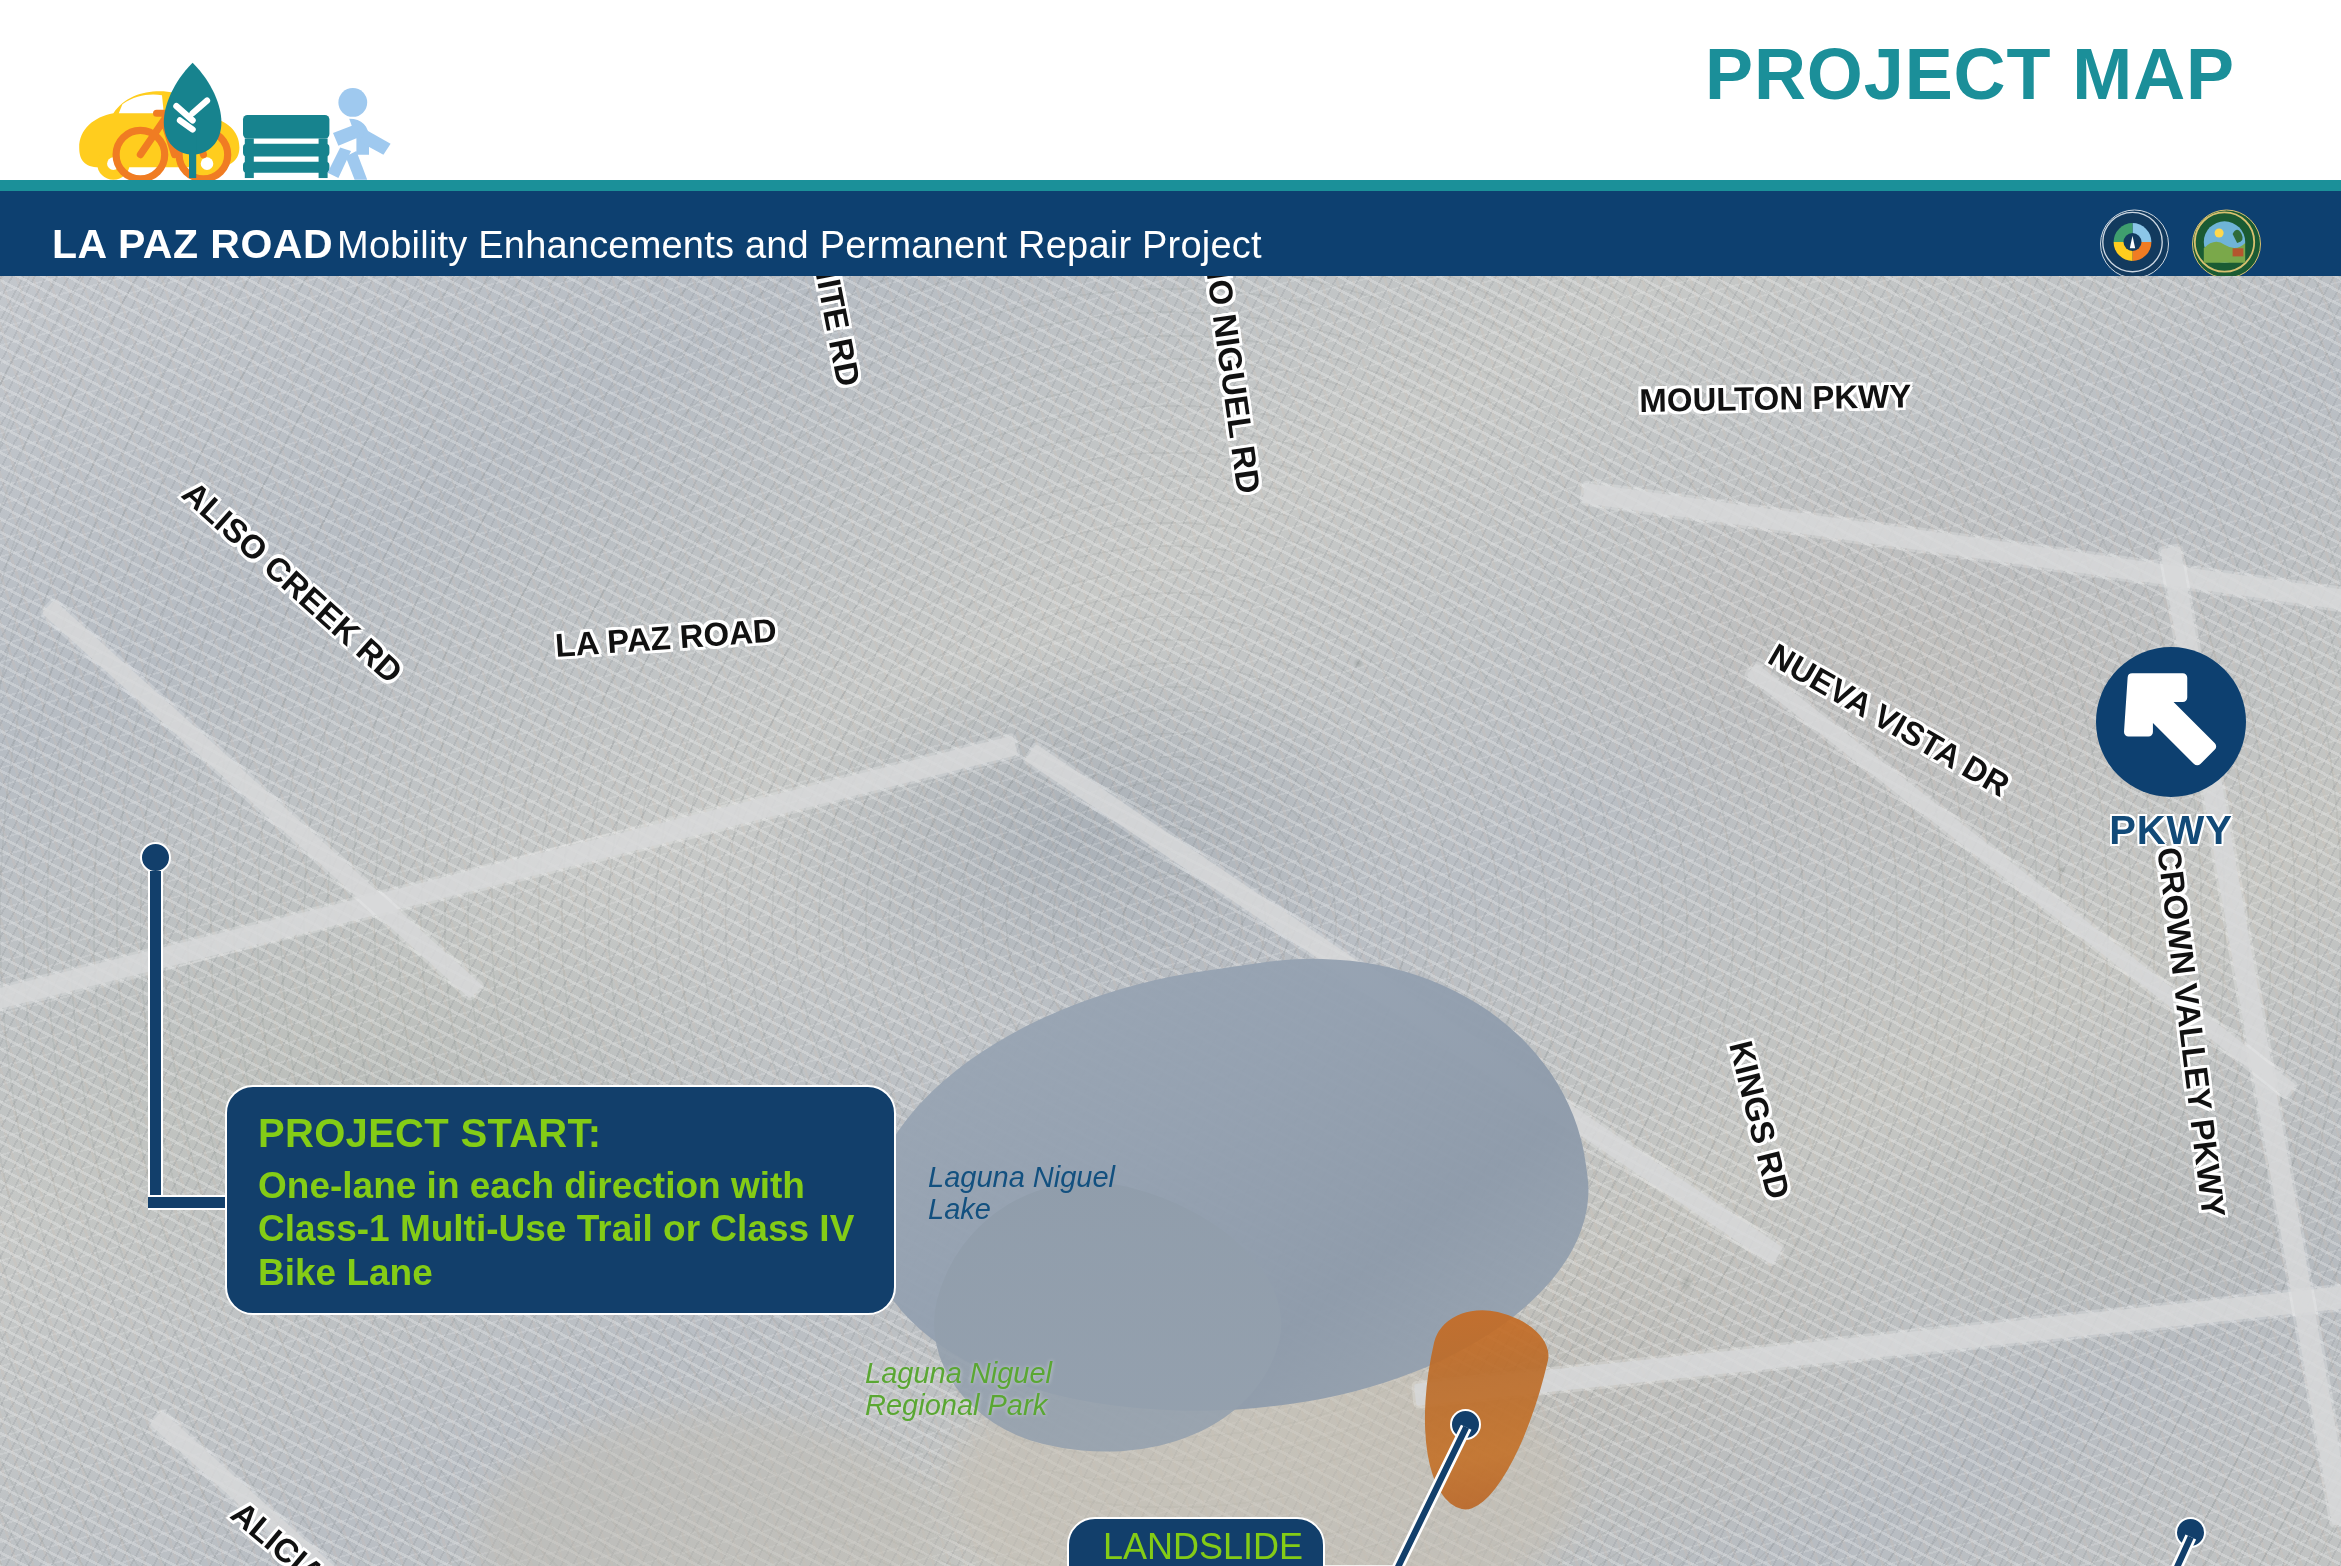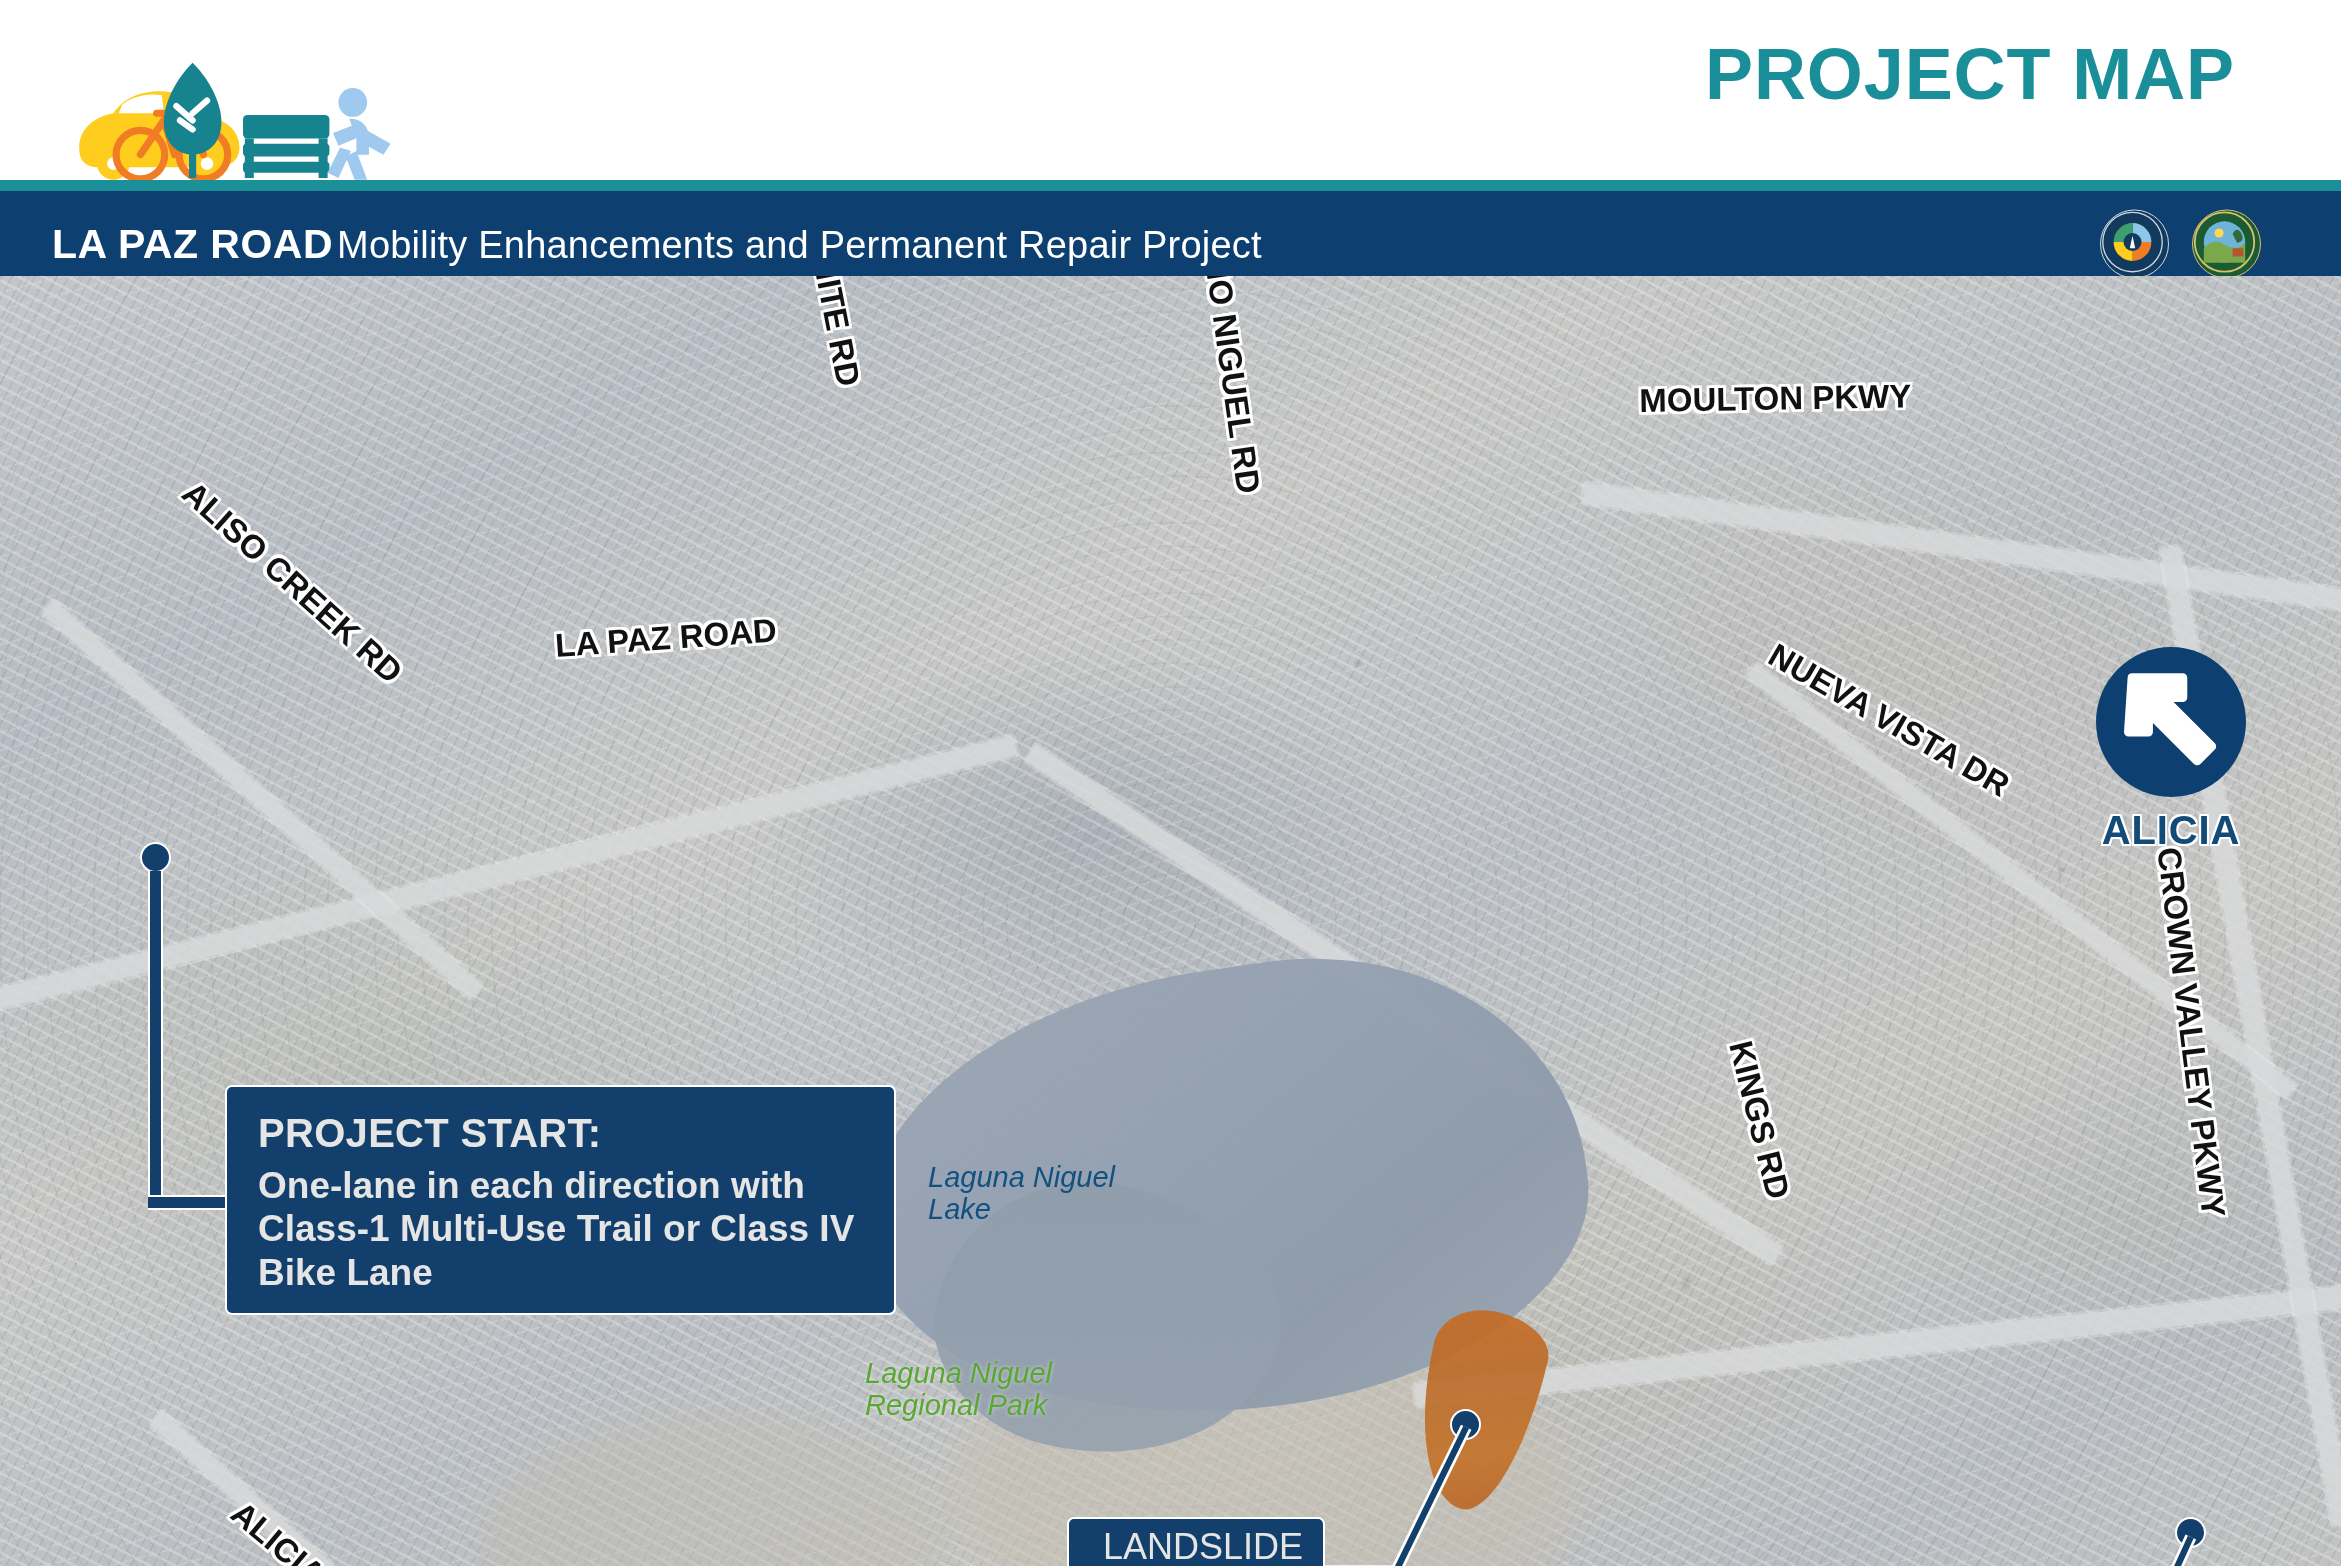--- a/index.html
+++ b/index.html
@@ -77,22 +77,22 @@
     text-shadow:
       -2.7px -2.7px 0 #fff, 2.7px -2.7px 0 #fff, -2.7px 2.7px 0 #fff, 2.7px 2.7px 0 #fff,
       -2.7px 0 0 #fff, 2.7px 0 0 #fff, 0 -2.7px 0 #fff, 0 2.7px 0 #fff;}
   .placelabel{position:absolute;font-style:italic;white-space:pre-line;
     font-family:"Liberation Sans",sans-serif;font-weight:normal;}
   .lake-label{color:#12507f;font-size:29px;line-height:1.12;}
   .park-label{color:#5aa733;font-size:29px;line-height:1.12;
       text-shadow:0 0 4.5px rgba(255,255,255,.55);}
 
   
-  .callout{position:absolute;background:#123f6b;border:2.7px solid #ffffff;border-radius:7px;
-    color:#e5e5e5;box-sizing:border-box;}
+  .callout{position:absolute;background:#123f6b;border:2.7px solid #ffffff;border-radius:28px;
+    color:#84cc16;box-sizing:border-box;}
   #callout-start{left:225px;top:809px;width:671px;height:230px;padding:25px 31px 20px 31px;}
   #callout-start .c-title{font-size:40px;font-weight:bold;letter-spacing:0.3px;line-height:1.05;}
   #callout-start .c-body{margin-top:10px;font-size:37px;font-weight:bold;line-height:1.17;}
   #callout-landslide{left:1067px;top:1241px;width:258px;height:101px;
       padding:9px 20px 9px 20px;text-align:right;}
   #callout-landslide .c-title{font-size:36px;font-weight:normal;line-height:1.06;white-space:pre-line;}
 
   .leader{position:absolute;border:2.7px solid #ffffff;background:#123f6b;}
   .dot{position:absolute;width:31px;height:31px;border-radius:50%;
        background:#123f6b;border:2.7px solid #ffffff;box-sizing:border-box;}
@@ -270,18 +270,18 @@
       <polyline points="0,172 78,172 152,10" fill="none" stroke="#ffffff" stroke-width="13"></polyline>
       <polyline points="0,172 78,172 152,10" fill="none" stroke="#123f6b" stroke-width="7"></polyline>
     </svg>
 
     <div id="north">
       <div id="north-circle">
         <svg width="150" height="150" viewBox="0 0 166 166" style="position:absolute;left:0;top:0;">
           <path d="M40 34 L96 34 L96 56 L74 56 L128 110 L112 126 L58 72 L58 94 L36 94 Z" fill="#ffffff" stroke="#ffffff" stroke-width="10" stroke-linejoin="round"></path>
         </svg>
       </div>
-      <div id="north-label">ALICIA</div>
+      <div id="north-label">PKWY</div>
     </div>
 
   </div>
 </div>
 
 
 </body></html>

